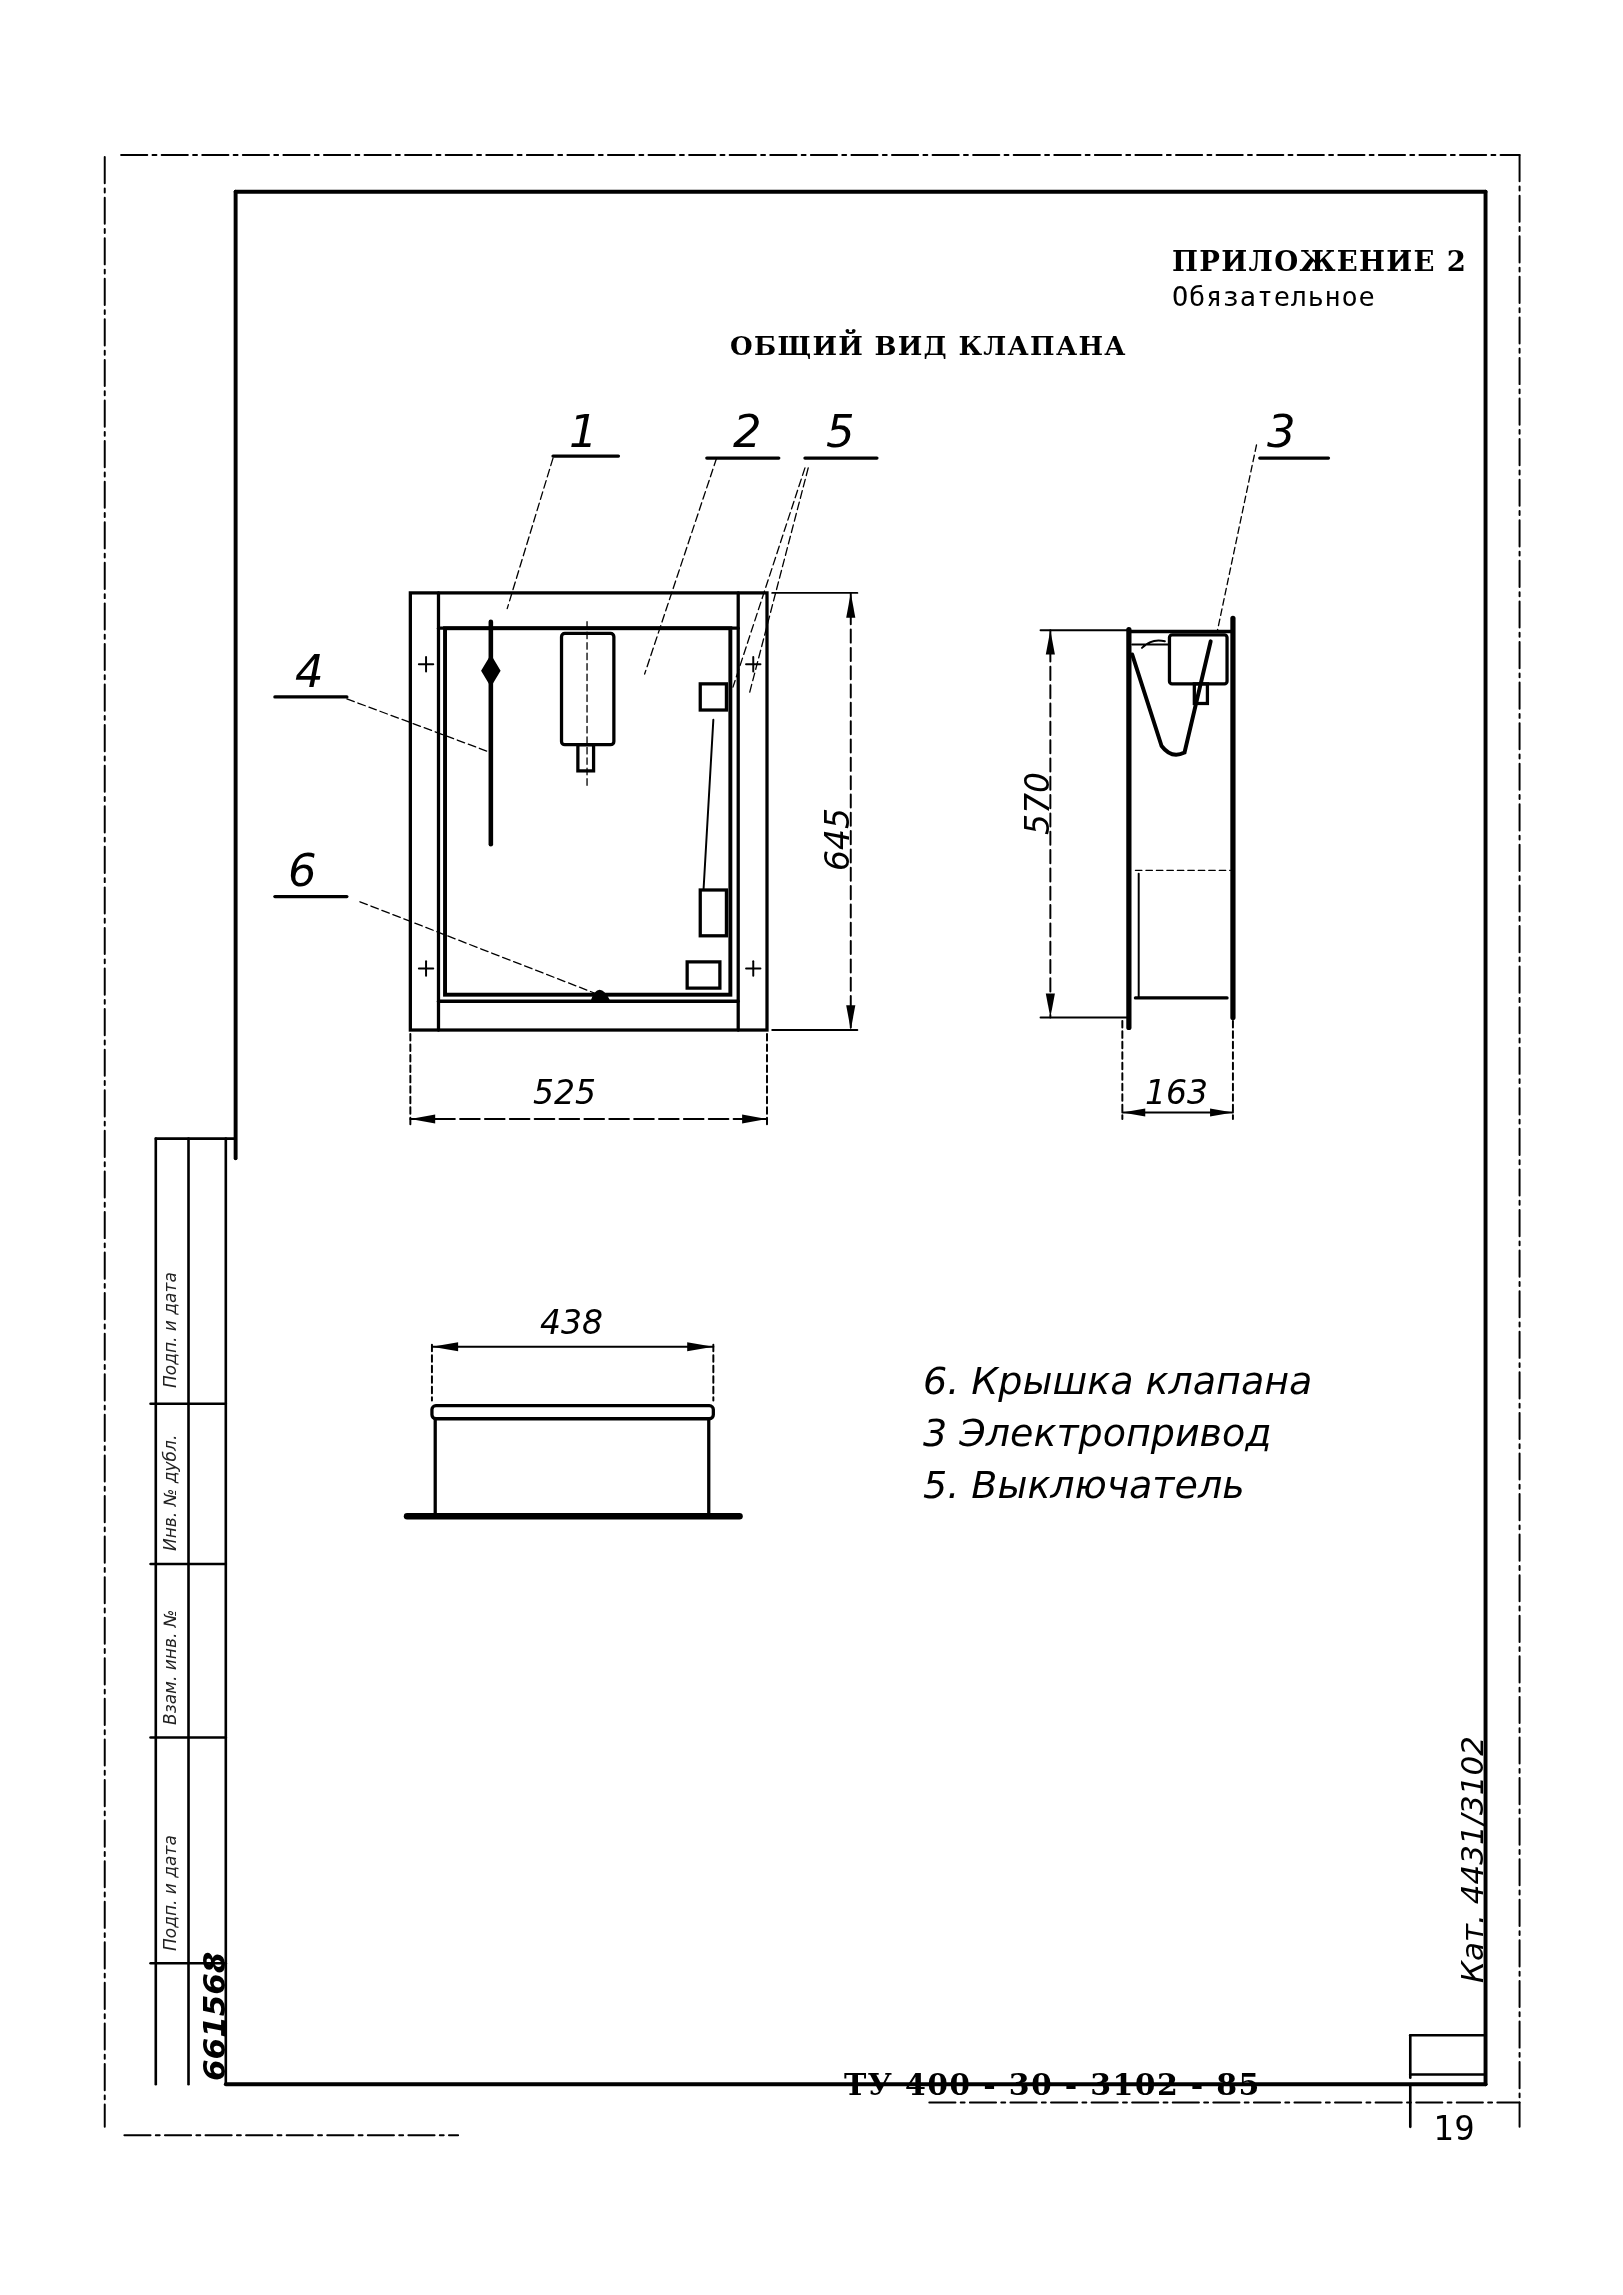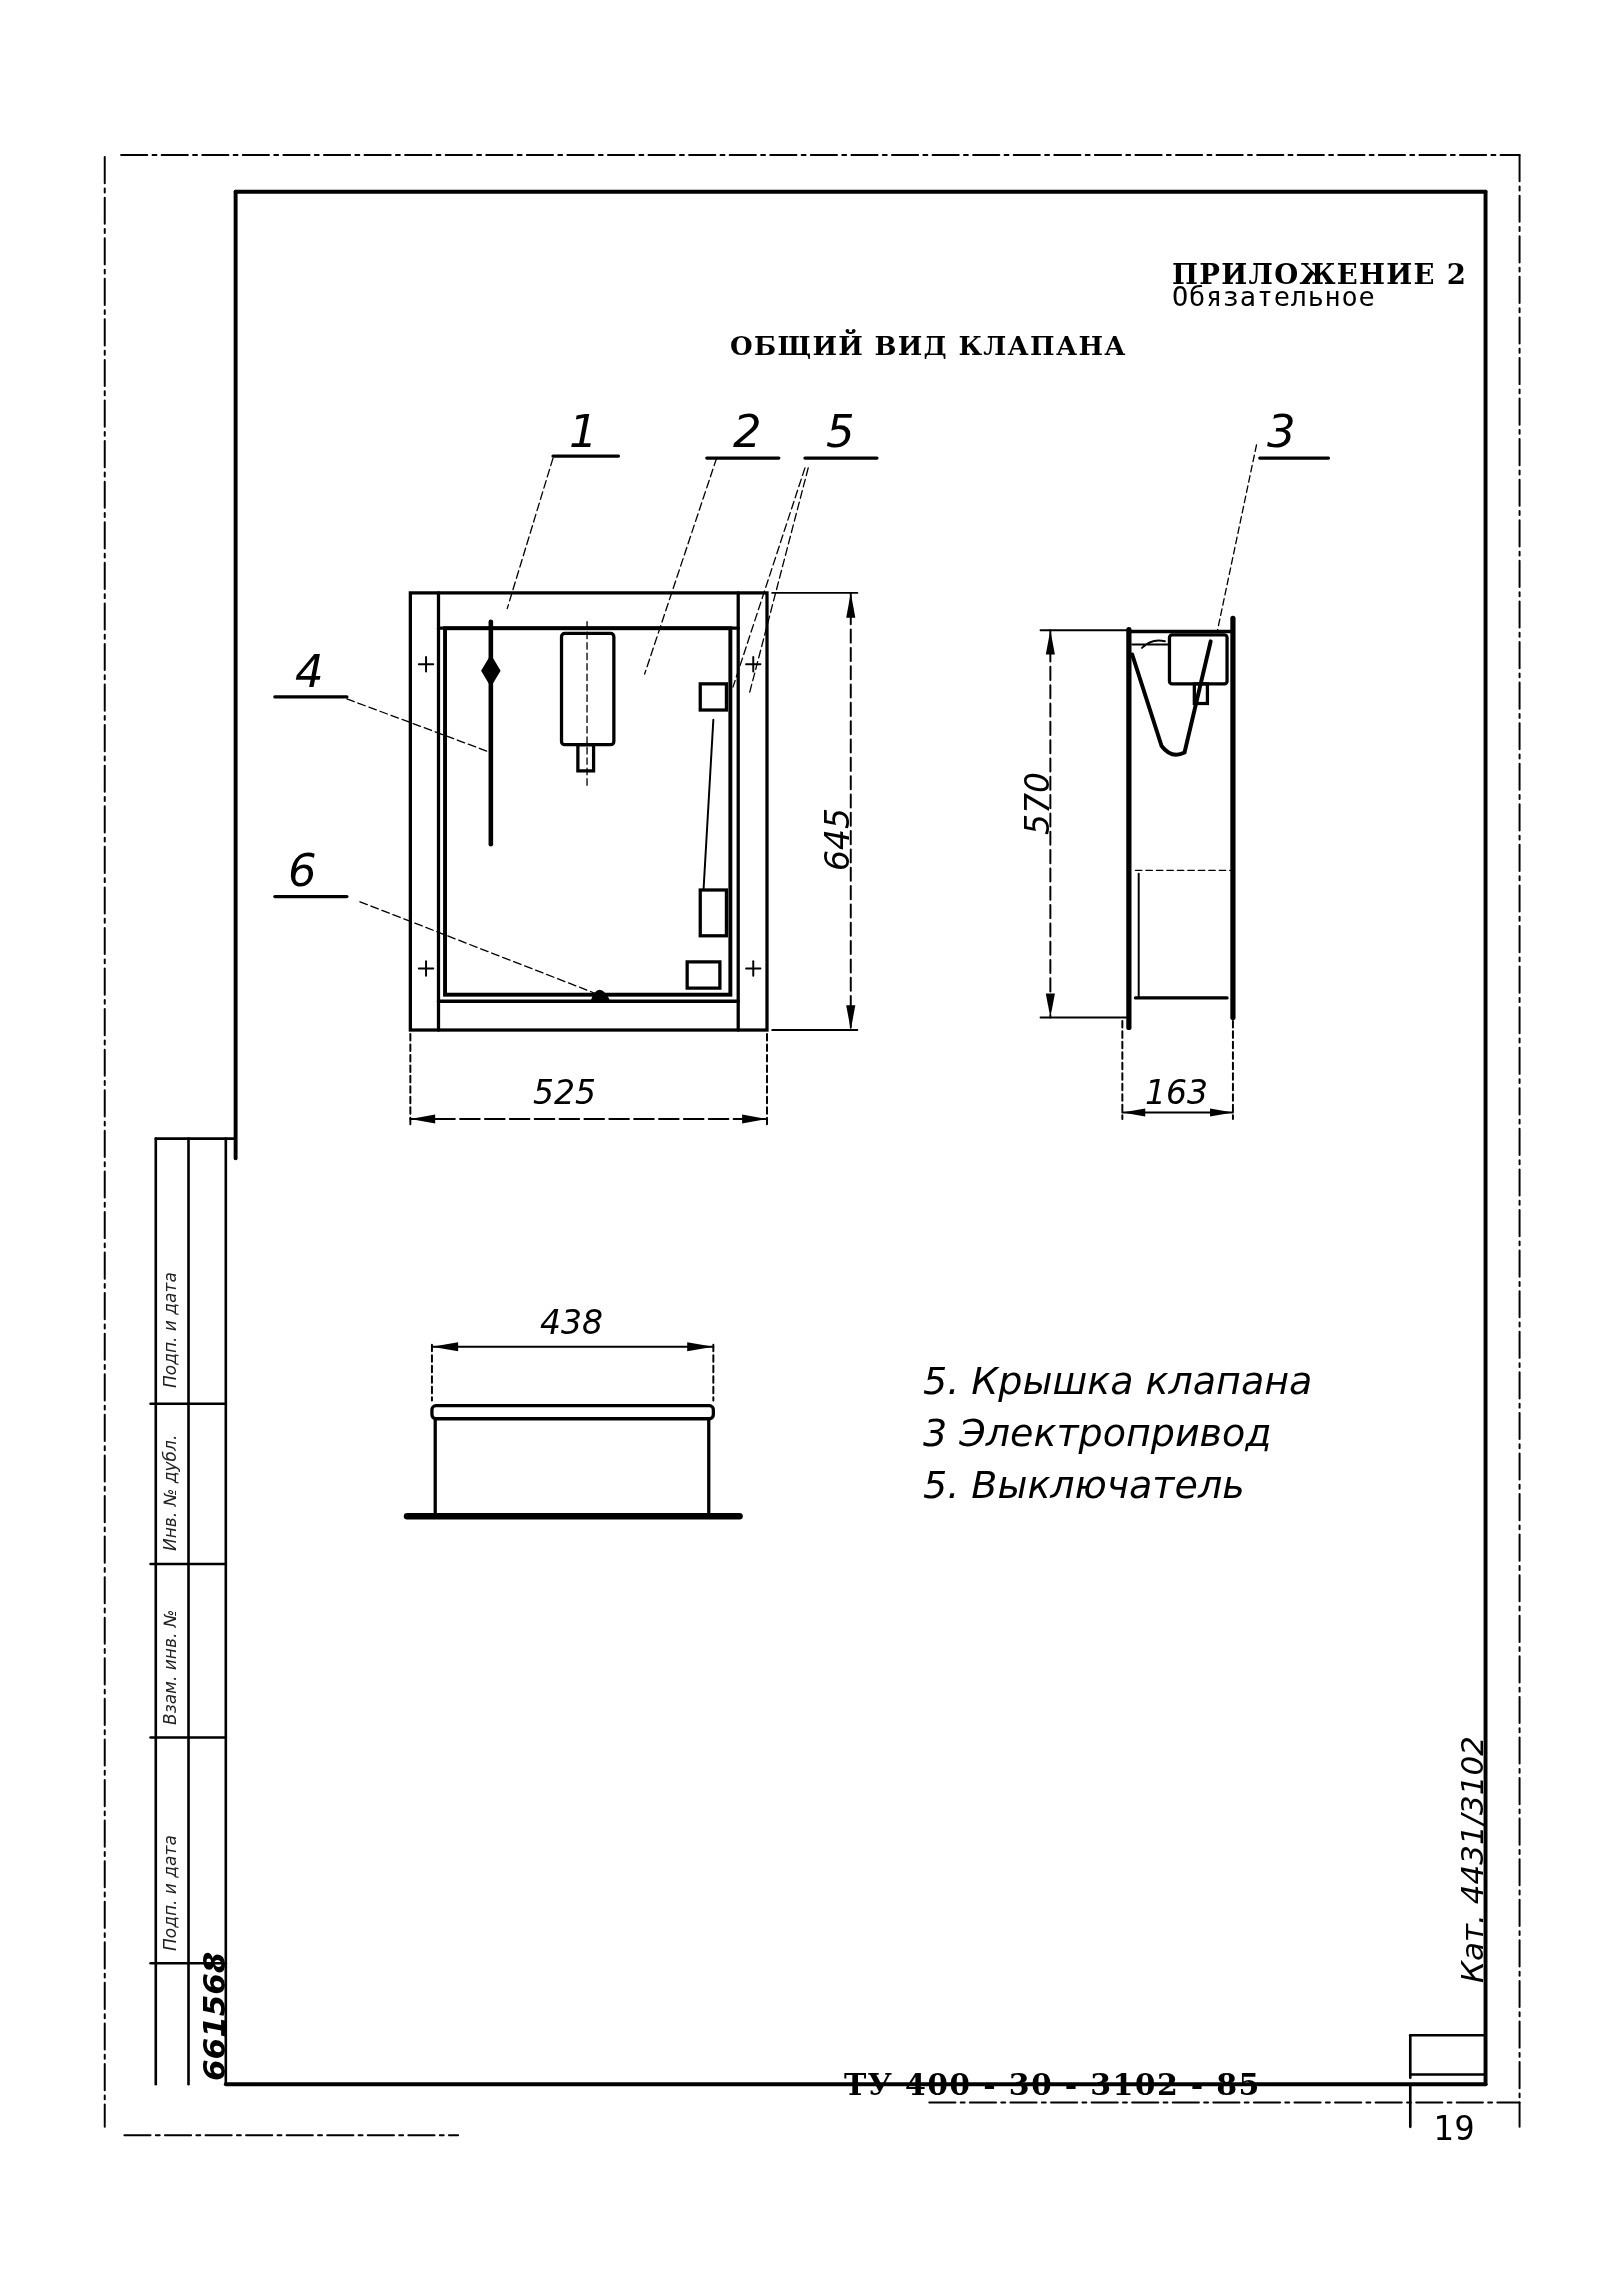--- a/index.html
+++ b/index.html
@@ -3,21 +3,21 @@
 <meta charset="utf-8">
 <style>
   html, body { margin:0; padding:0; background:#ffffff; }
   body { width:1623px; height:2295px; position:relative; overflow:hidden;
          font-family:"DejaVu Sans", sans-serif; color:#000; }
   .abs { position:absolute; }
   svg.sheet { position:absolute; left:0; top:0; }
   .typ-bold { font-family:"DejaVu Serif", serif; font-weight:bold; letter-spacing:1.3px; }
   .typ { font-family:"DejaVu Sans Mono", monospace; letter-spacing:0.7px; }
   .hand { font-family:"DejaVu Sans", sans-serif; font-style:italic; }
-  .appendix-title { left:1172px; top:245px; font-size:27.5px;margin-top:13px; }
+  .appendix-title { left:1172px; top:245px; font-size:27.5px; }
   .appendix-sub { left:1172px; top:281px; font-size:27px; }
   .doc-title { left:730px; top:331px; font-size:26px; }
   .callout { font-size:45px; }
   .dim { font-size:33px; }
   .legend { left:923px; top:1355px; font-size:38px; line-height:52px; }
   .legend div { white-space:nowrap; }
   .doc-code { left:844px; top:2067px; font-size:30px; }
   .page-no { left:1433px; top:2108px; font-size:34px; }
   .side-label { font-size:17px; transform:rotate(-90deg); transform-origin:left top; white-space:nowrap; color:#222; }
   .vert-code { font-size:31px; transform:rotate(-90deg); transform-origin:left top; white-space:nowrap; }
@@ -186,21 +186,21 @@
 <div class="abs hand callout" style="left:288px;top:844px;">6</div>
 <div class="abs hand callout" style="left:1267px;top:405px;">3</div>
 
 <div class="abs hand dim" style="left:533px;top:1073px;">525</div>
 <div class="abs hand dim" style="left:818px;top:871px;transform:rotate(-90deg);transform-origin:left top;">645</div>
 <div class="abs hand dim" style="left:1018px;top:835px;transform:rotate(-90deg);transform-origin:left top;">570</div>
 <div class="abs hand dim" style="left:1145px;top:1073px;">163</div>
 <div class="abs hand dim" style="left:540px;top:1303px;">438</div>
 
 <div class="abs hand legend">
-  <div>5. Крышка  клапана</div>
+  <div>6. Крышка  клапана</div>
   <div>3 Электропривод</div>
   <div>5. Выключатель</div>
 </div>
 
 <div class="abs typ-bold doc-code">ТУ 400 - 30 - 3102 - 85</div>
 <div class="abs typ page-no">19</div>
 <div class="abs hand vert-code" style="left:1454px;top:1983px;">Кат. 4431/3102</div>
 
 <div class="abs hand side-label" style="left:160px;top:1388px;">Подп. и дата</div>
 <div class="abs hand side-label" style="left:160px;top:1551px;">Инв. № дубл.</div>

